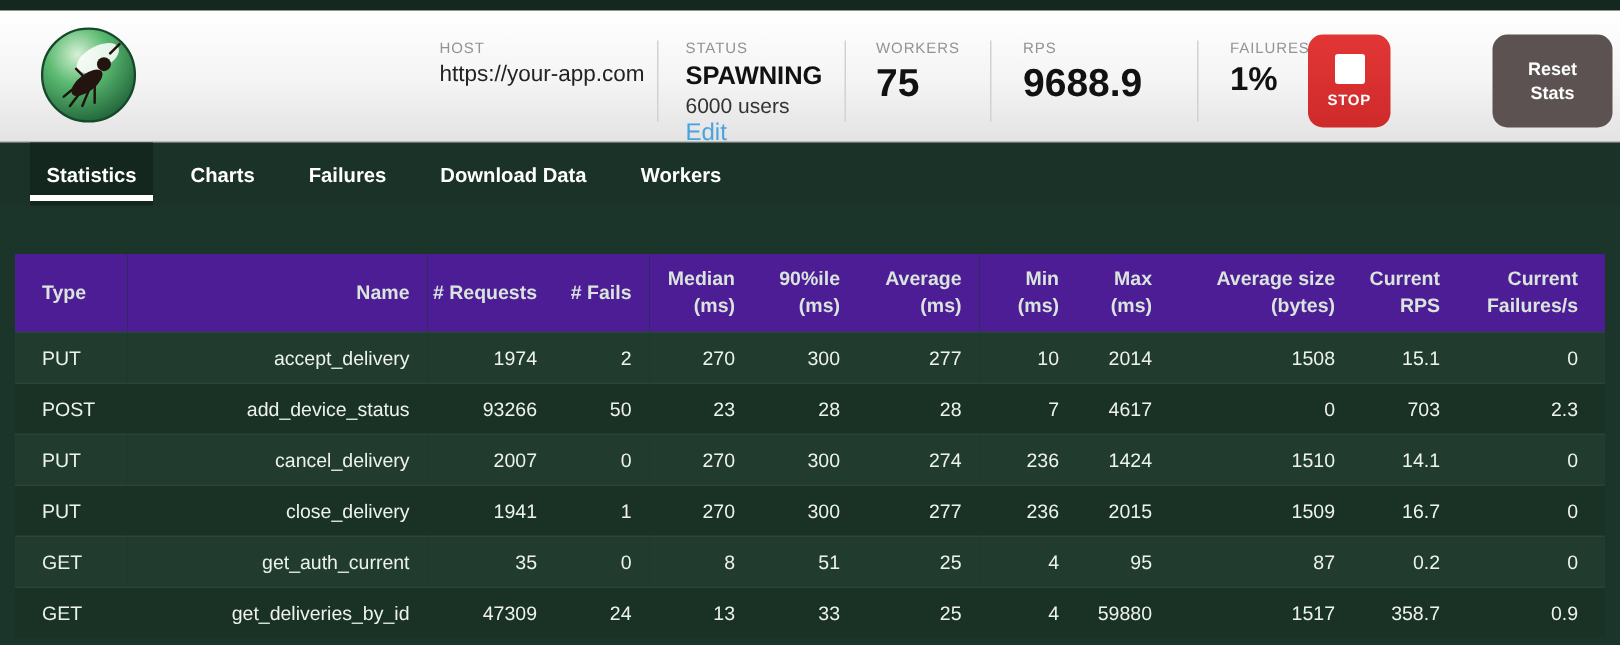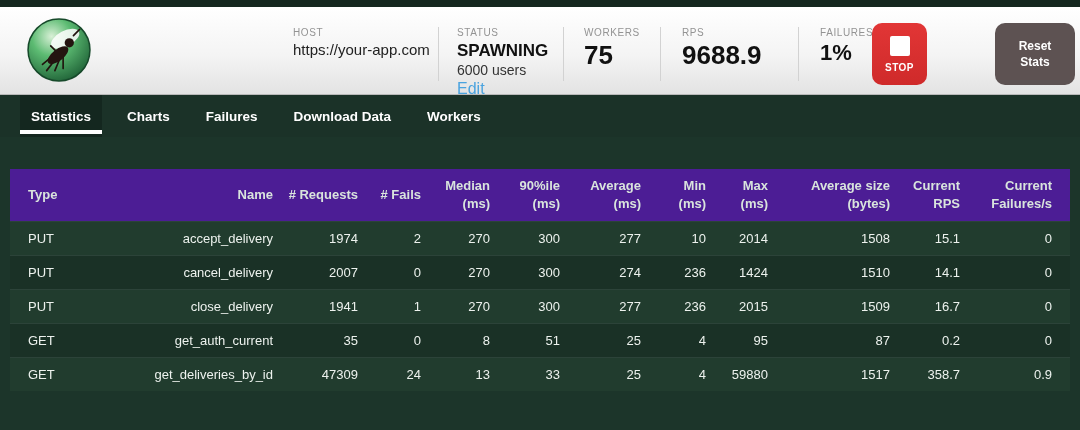--- a/index.html
+++ b/index.html
@@ -232,20 +232,34 @@
           <td>270</td>
           <td>300</td>
           <td>277</td>
           <td>10</td>
           <td>2014</td>
           <td>1508</td>
           <td>15.1</td>
           <td>0</td>
         </tr>
         <tr>
+          <td>POST</td>
+          <td>add_device_status</td>
+          <td>93266</td>
+          <td>50</td>
+          <td>23</td>
+          <td>28</td>
+          <td>28</td>
+          <td>7</td>
+          <td>4617</td>
+          <td>0</td>
+          <td>703</td>
+          <td>2.3</td>
+        </tr>
+        <tr>
           <td>PUT</td>
           <td>cancel_delivery</td>
           <td>2007</td>
           <td>0</td>
           <td>270</td>
           <td>300</td>
           <td>274</td>
           <td>236</td>
           <td>1424</td>
           <td>1510</td>

